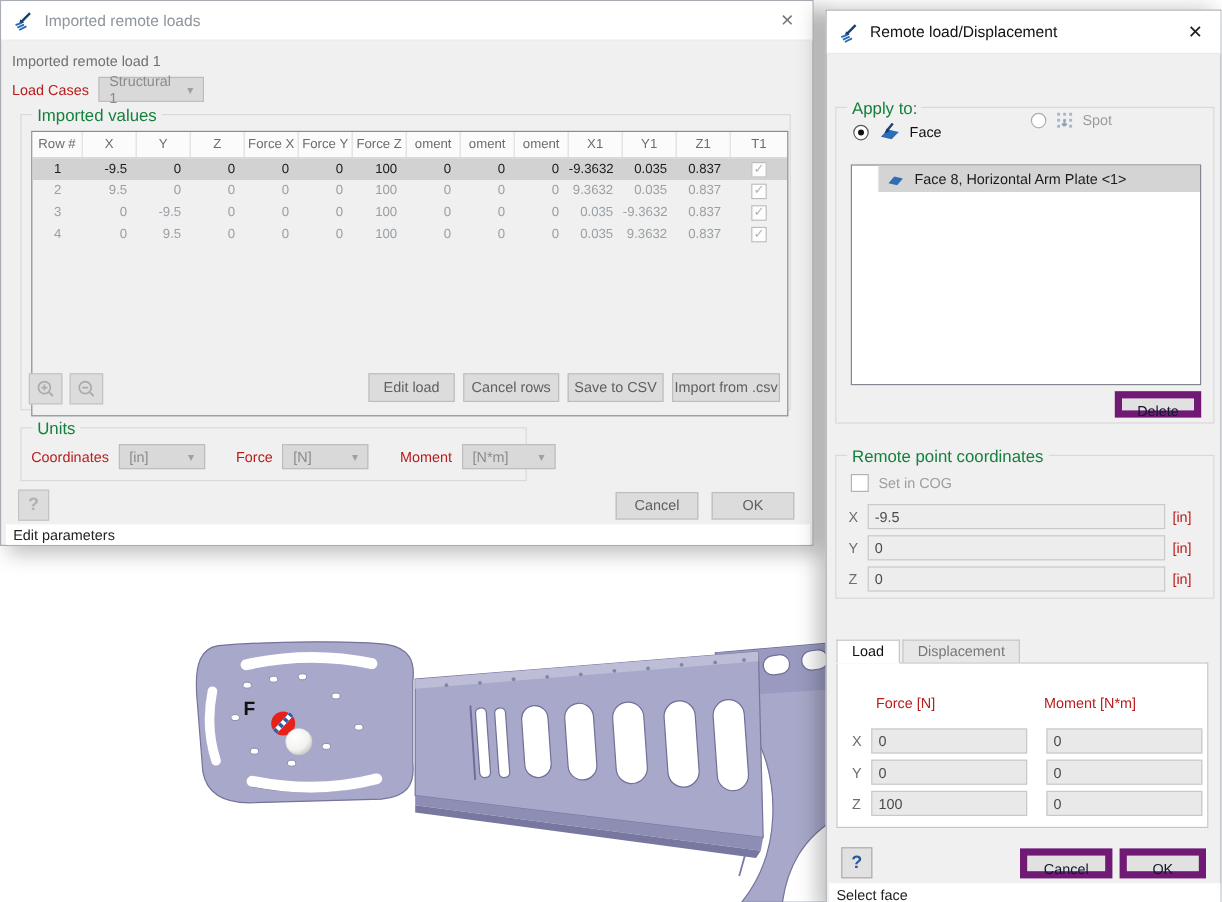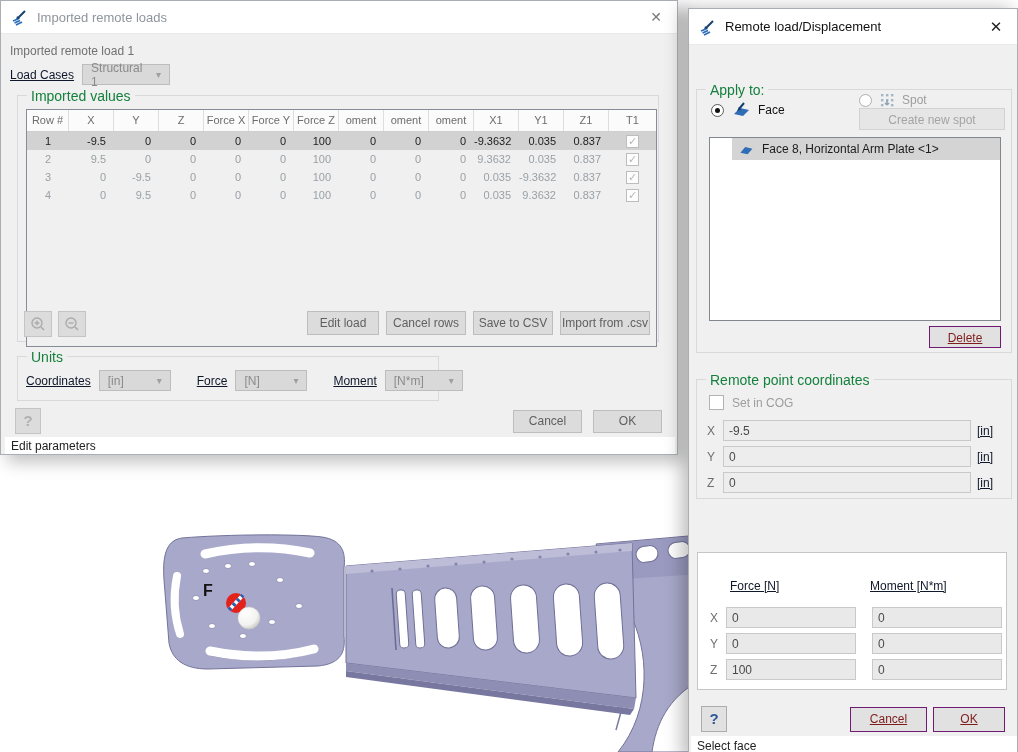--- a/index.html
+++ b/index.html
@@ -10,29 +10,29 @@
   }
   
   .titlebar { height:33px; background:#fff; border-bottom:1px solid #e9e9e9;
     display:flex; align-items:center; padding:0 10px; gap:8px; }
   .title-text { font-size:13px; }
   .close-x { margin-left:auto; font-size:14px; color:#7a7a7a; width:22px; text-align:center; cursor:default; }
   .group { position:absolute; border:1px solid #d9d9d9; }
   .glabel { position:absolute; top:-8px; left:9px; background:#f0f0f0; padding:0 4px; color:#15803d; font-size:14px; }
   .btn { display:inline-block; text-align:center; background:#dcdcdc; border:1px solid #bdbdbd;
     color:#5f5f5f; font-size:12px; line-height:22px; }
-  .btn.live { background:#e1e1e1; border:1px solid #701a75; color:#7f1d1d;text-decoration:underline; }
+  .btn.live { background:#e1e1e1; border:6px solid #701a75; color:#0f172a; }
   .btn.disabled { background:#e6e6e6; border:1px solid #d2d2d2; color:#a4a4a4; }
   .combo { display:inline-flex; align-items:center; justify-content:space-between;
     background:#d9d9d9; border:1px solid #bdbdbd; color:#8b8b8b; font-size:12px;
     height:21px; padding:0 8px; }
   .combo .chev { color:#9f9f9f; font-size:10px; margin-left:4px; }
   .fld { background:#ededed; border:1px solid #c9c9c9; color:#4a4a4a; font-size:12px;
     height:21px; padding:0 5px; font-family:"Liberation Sans", sans-serif; }
-  .muted { color:#0f172a; font-size:12px;text-decoration:underline; }
+  .muted { color:#b91c1c; font-size:12px; }
   .statusbar { position:absolute; background:#fff; font-size:12px; color:#222;
     display:flex; align-items:center; padding-left:6px; }
   
   #dlg-left { position:absolute; left:0; top:0; width:678px; height:455px;
     background:#f0f0f0; border:1px solid #a9aeb4; box-shadow:7px 7px 16px rgba(0,0,0,.25); }
   #dlg-left .title-text { color:#8e959c; }
   #lbl-loadname { position:absolute; left:9px; top:43px; color:#707070; font-size:12px; }
   #row-loadcases { position:absolute; left:9px; top:63px; display:flex; align-items:center; gap:8px; }
   #grp-values { left:16px; top:94px; width:642px; height:247px; }
   #tbl { position:absolute; left:8px; top:13px; width:631px; height:238px;
@@ -368,21 +368,20 @@
           <rect x="2" y="7" width="2.4" height="2.4"></rect>
             <rect x="7" y="7" width="2.4" height="2.4"></rect>
             <rect x="12" y="7" width="2.4" height="2.4"></rect>
           <rect x="2" y="12" width="2.4" height="2.4"></rect>
             <rect x="12" y="12" width="2.4" height="2.4"></rect>
         </g>
         <path d="M8 8 L8 13 M8 13 L6 11 M8 13 L10 11" stroke="#8fa3b8" stroke-width="1.6" fill="none"></path>
       </svg>
       <span>Spot</span>
     </div>
-    <span class="btn disabled" id="btn-create-spot">Create new spot</span>
     <div id="face-list">
       <div id="face-item">
         <svg width="16" height="13" viewBox="0 0 20 16">
           <path d="M3 12 L9 5 L18 7 L12 14 Z" fill="#2f6db8"></path>
         </svg>
         <span>Face 8, Horizontal Arm Plate &lt;1&gt;</span>
       </div>
     </div>
     <span class="btn live" id="btn-delete">Delete</span>
   </div>
@@ -403,20 +402,24 @@
       <input class="fld" readonly="" value="0" style="">
       <span class="muted">[in]</span>
     </div>
     <div class="coord-row" style="top:92px">
       <span class="axis">Z</span>
       <input class="fld" readonly="" value="0" style="">
       <span class="muted">[in]</span>
     </div>
   </div>
 
+  <div id="tabbar">
+    <span class="tab active">Load</span>
+    <span class="tab inactive">Displacement</span>
+  </div>
   <div id="tabcontent">
     <span class="muted" id="hdr-force">Force [N]</span>
     <span class="muted" id="hdr-moment">Moment [N*m]</span>
     <div class="load-row" style="top:54px">
       <span class="axis">X</span>
       <input class="fld" readonly="" value="0" style="">
       <input class="fld" style="margin-left: 10px;" readonly="" value="0">
     </div>
     <div class="load-row" style="top:80px">
       <span class="axis">Y</span>

